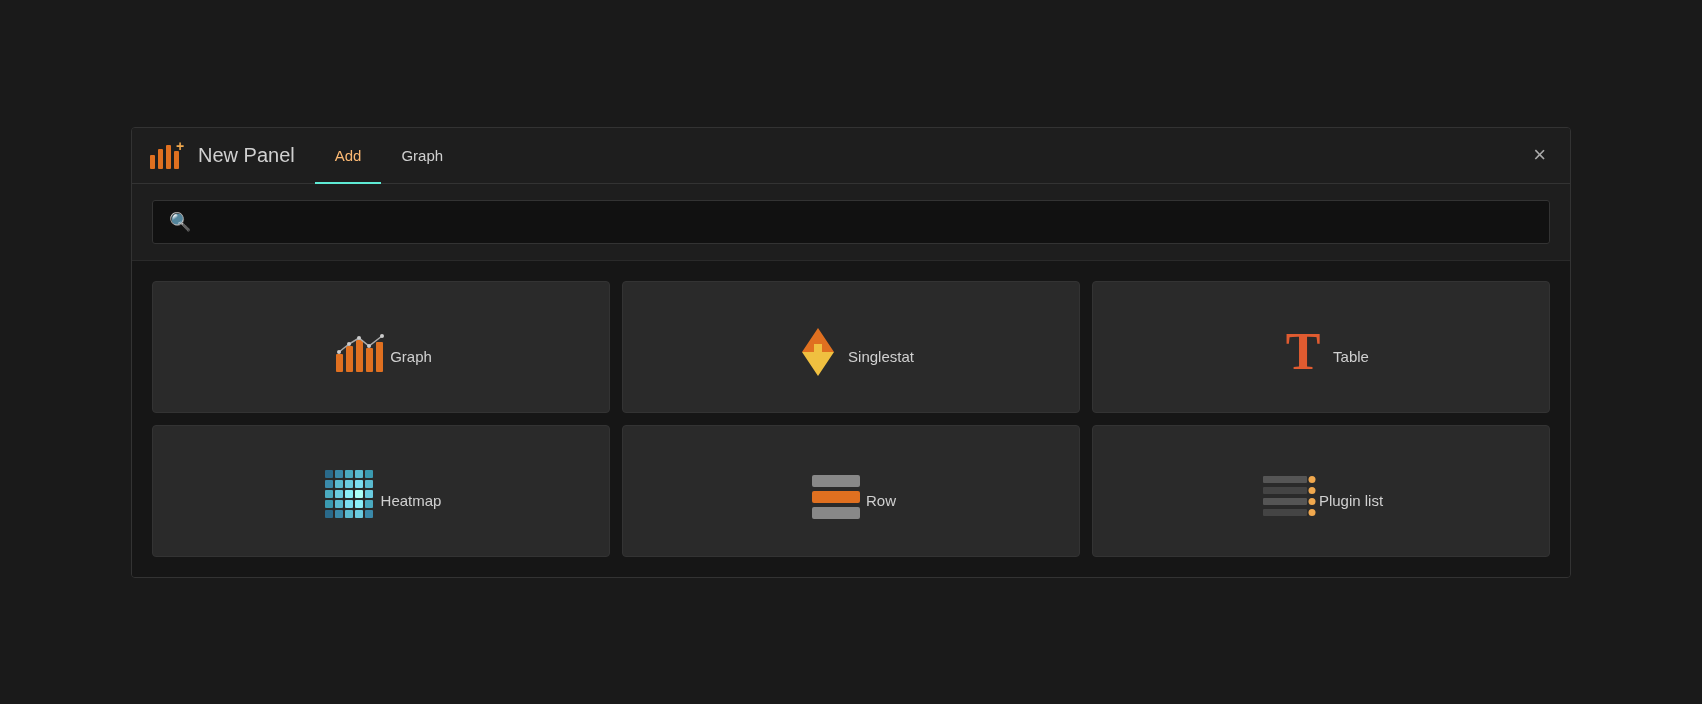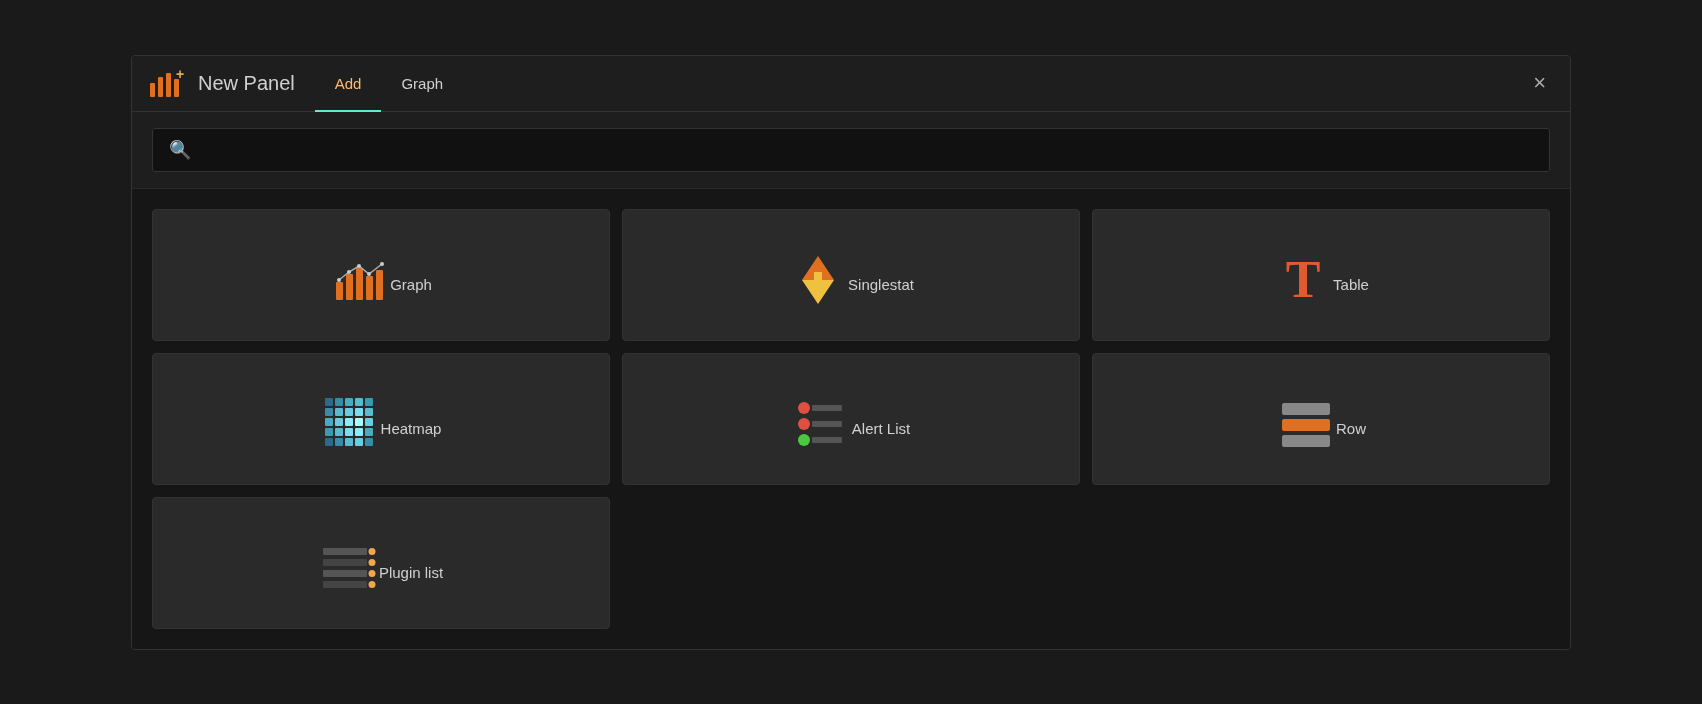--- a/index.html
+++ b/index.html
@@ -268,34 +268,20 @@
           <rect x="2" y="42" width="8" height="8" fill="#2a6a8a" rx="1"></rect>
           <rect x="12" y="42" width="8" height="8" fill="#3a8aaa" rx="1"></rect>
           <rect x="22" y="42" width="8" height="8" fill="#5abbd0" rx="1"></rect>
           <rect x="32" y="42" width="8" height="8" fill="#6acce0" rx="1"></rect>
           <rect x="42" y="42" width="8" height="8" fill="#3a8aaa" rx="1"></rect>
         </svg>
       </div>
       <span class="panel-label">Heatmap</span>
     </div>
 
-    <div class="panel-card">
-      <div class="panel-icon alertlist-icon">
-        <svg viewBox="0 0 56 56" width="56" height="56">
-
-          <circle cx="10" cy="12" r="6" fill="#e05040"></circle>
-          <rect x="18" y="9" width="30" height="6" fill="#555" rx="1"></rect>
-          <circle cx="10" cy="28" r="6" fill="#e05040"></circle>
-          <rect x="18" y="25" width="30" height="6" fill="#555" rx="1"></rect>
-          <circle cx="10" cy="44" r="6" fill="#4ac840"></circle>
-          <rect x="18" y="41" width="30" height="6" fill="#555" rx="1"></rect>
-        </svg>
-      </div>
-      <span class="panel-label">Alert List</span>
-    </div>
 
 
     <div class="panel-card">
       <div class="panel-icon row-icon">
         <svg viewBox="0 0 56 50" width="56" height="50">
 
           <rect x="4" y="4" width="48" height="12" fill="#888" rx="2"></rect>
           <rect x="4" y="20" width="48" height="12" fill="#e07020" rx="2"></rect>
           <rect x="4" y="36" width="48" height="12" fill="#888" rx="2"></rect>
         </svg>

